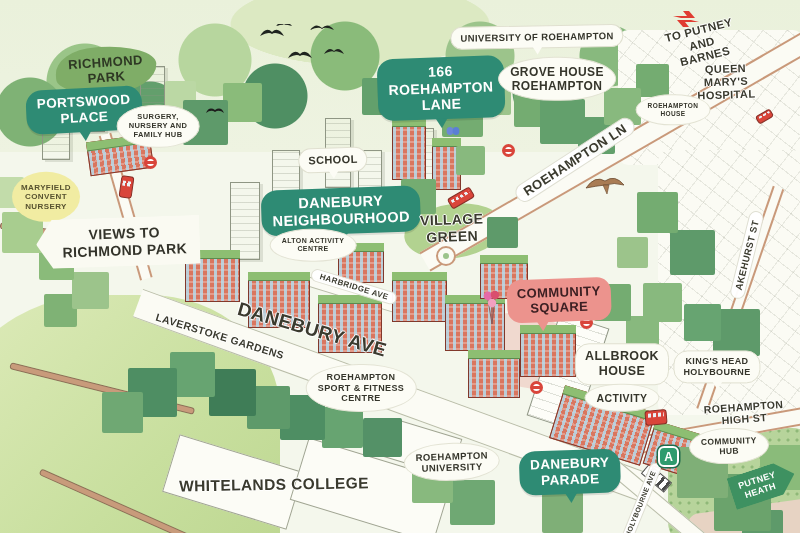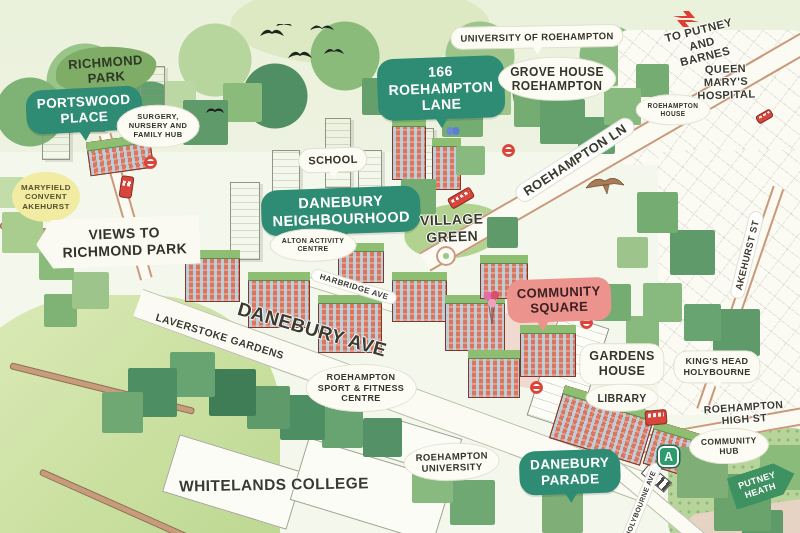--- a/index.html
+++ b/index.html
@@ -234,21 +234,21 @@
   <div id="labels">
       <div class="lbl k-greenblob" style="left: 106px; top: 70px; font-size: 13px; transform: translate(-50%, -50%) rotate(-4deg);">RICHMOND
 PARK</div>
       <div class="lbl k-teal" style="left: 84px; top: 110px; font-size: 13.5px; transform: translate(-50%, -50%) rotate(-3deg);">PORTSWOOD
 PLACE</div>
       <div class="lbl k-whiteoval" style="left: 158px; top: 126px; font-size: 7.5px; transform: translate(-50%, -50%) rotate(0deg);">SURGERY,
 NURSERY AND
 FAMILY HUB</div>
       <div class="lbl k-yellow" style="left: 46px; top: 197px; font-size: 8px; transform: translate(-50%, -50%) rotate(0deg);">MARYFIELD
 CONVENT
-AKEHURST</div>
+NURSERY</div>
       <div class="lbl k-views" style="left: 118px; top: 242px; font-size: 14px; transform: translate(-50%, -50%) rotate(-2deg);">VIEWS TO
 RICHMOND PARK</div>
       <div class="lbl k-white" style="left: 537px; top: 37px; font-size: 9.5px; transform: translate(-50%, -50%) rotate(-1deg);">UNIVERSITY OF ROEHAMPTON</div>
       <div class="lbl k-teal" style="left: 441px; top: 88px; font-size: 14px; transform: translate(-50%, -50%) rotate(-2deg);">166
 ROEHAMPTON
 LANE</div>
       <div class="lbl k-whiteoval" style="left: 557px; top: 79px; font-size: 12px; transform: translate(-50%, -50%) rotate(0deg);">GROVE HOUSE
 ROEHAMPTON</div>
       <div class="lbl k-plain" style="left: 702px; top: 44px; font-size: 11.5px; transform: translate(-50%, -50%) rotate(-14deg);">TO PUTNEY AND
 BARNES</div>
@@ -265,23 +265,23 @@
       <div class="lbl k-plain" style="left: 452px; top: 228px; font-size: 14px; transform: translate(-50%, -50%) rotate(-2deg);">VILLAGE
 GREEN</div>
       <div class="lbl k-road" style="left: 354px; top: 287px; font-size: 8px; transform: translate(-50%, -50%) rotate(17deg);">HARBRIDGE AVE</div>
       <div class="lbl k-pink" style="left: 559px; top: 300px; font-size: 13px; transform: translate(-50%, -50%) rotate(-2deg);">COMMUNITY
 SQUARE</div>
       <div class="lbl k-plainroad" style="left: 312px; top: 330px; font-size: 19px; transform: translate(-50%, -50%) rotate(16deg);">DANEBURY AVE</div>
       <div class="lbl k-plainroad" style="left: 220px; top: 336px; font-size: 10.5px; transform: translate(-50%, -50%) rotate(17deg);">LAVERSTOKE GARDENS</div>
       <div class="lbl k-whiteoval" style="left: 361px; top: 388px; font-size: 9px; transform: translate(-50%, -50%) rotate(0deg);">ROEHAMPTON
 SPORT &amp; FITNESS
 CENTRE</div>
-      <div class="lbl k-white" style="left: 622px; top: 364px; font-size: 12.5px; transform: translate(-50%, -50%) rotate(0deg);">GARDENS
+      <div class="lbl k-white" style="left: 622px; top: 364px; font-size: 12.5px; transform: translate(-50%, -50%) rotate(0deg);">ALLBROOK
 HOUSE</div>
-      <div class="lbl k-whiteoval" style="left: 622px; top: 398px; font-size: 10.5px; transform: translate(-50%, -50%) rotate(0deg);">LIBRARY</div>
+      <div class="lbl k-whiteoval" style="left: 622px; top: 398px; font-size: 10.5px; transform: translate(-50%, -50%) rotate(0deg);">ACTIVITY</div>
       <div class="lbl k-white" style="left: 717px; top: 367px; font-size: 9px; transform: translate(-50%, -50%) rotate(0deg);">KING'S HEAD
 HOLYBOURNE</div>
       <div class="lbl k-road" style="left: 747px; top: 255px; font-size: 9.5px; transform: translate(-50%, -50%) rotate(-76deg);">AKEHURST ST</div>
       <div class="lbl k-plain" style="left: 744px; top: 413px; font-size: 10.5px; transform: translate(-50%, -50%) rotate(-4deg);">ROEHAMPTON
 HIGH ST</div>
       <div class="lbl k-whiteoval" style="left: 729px; top: 446px; font-size: 8.5px; transform: translate(-50%, -50%) rotate(-2deg);">COMMUNITY
 HUB</div>
       <div class="lbl k-arrow" style="left: 763px; top: 484px; font-size: 9px; transform: translate(-50%, -50%) rotate(-18deg);">PUTNEY
 HEATH</div>
       <div class="lbl k-road" style="left: 641px; top: 504px; font-size: 7px; transform: translate(-50%, -50%) rotate(-68deg);">HOLYBOURNE AVE</div>

